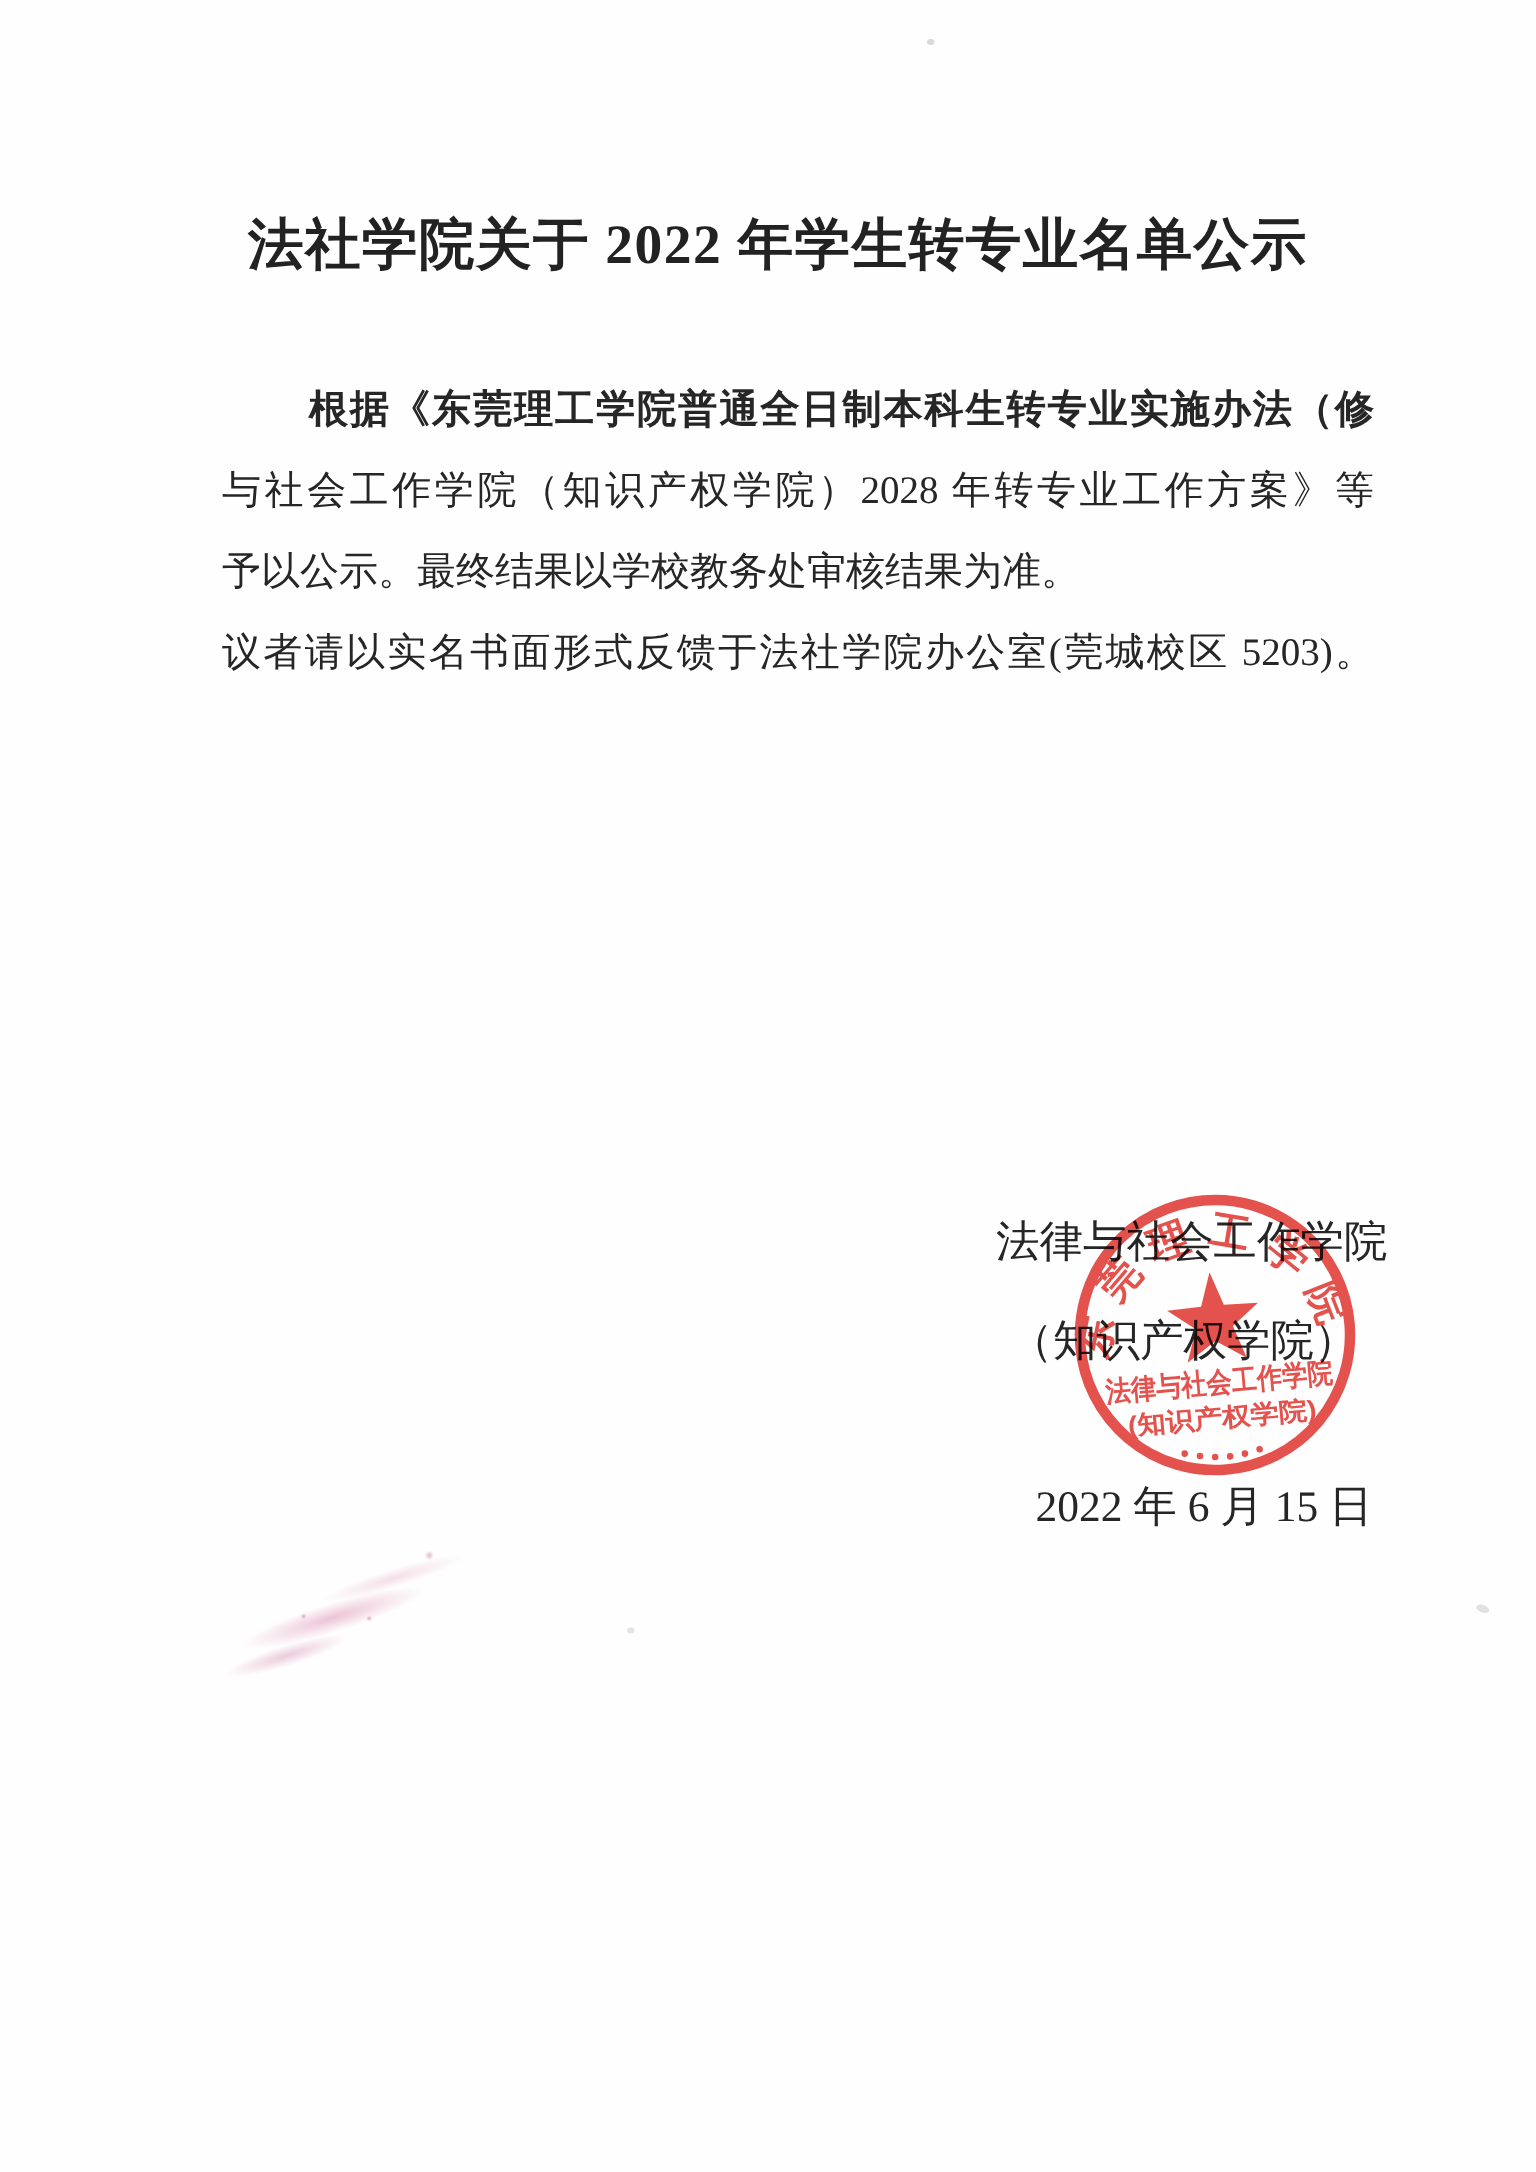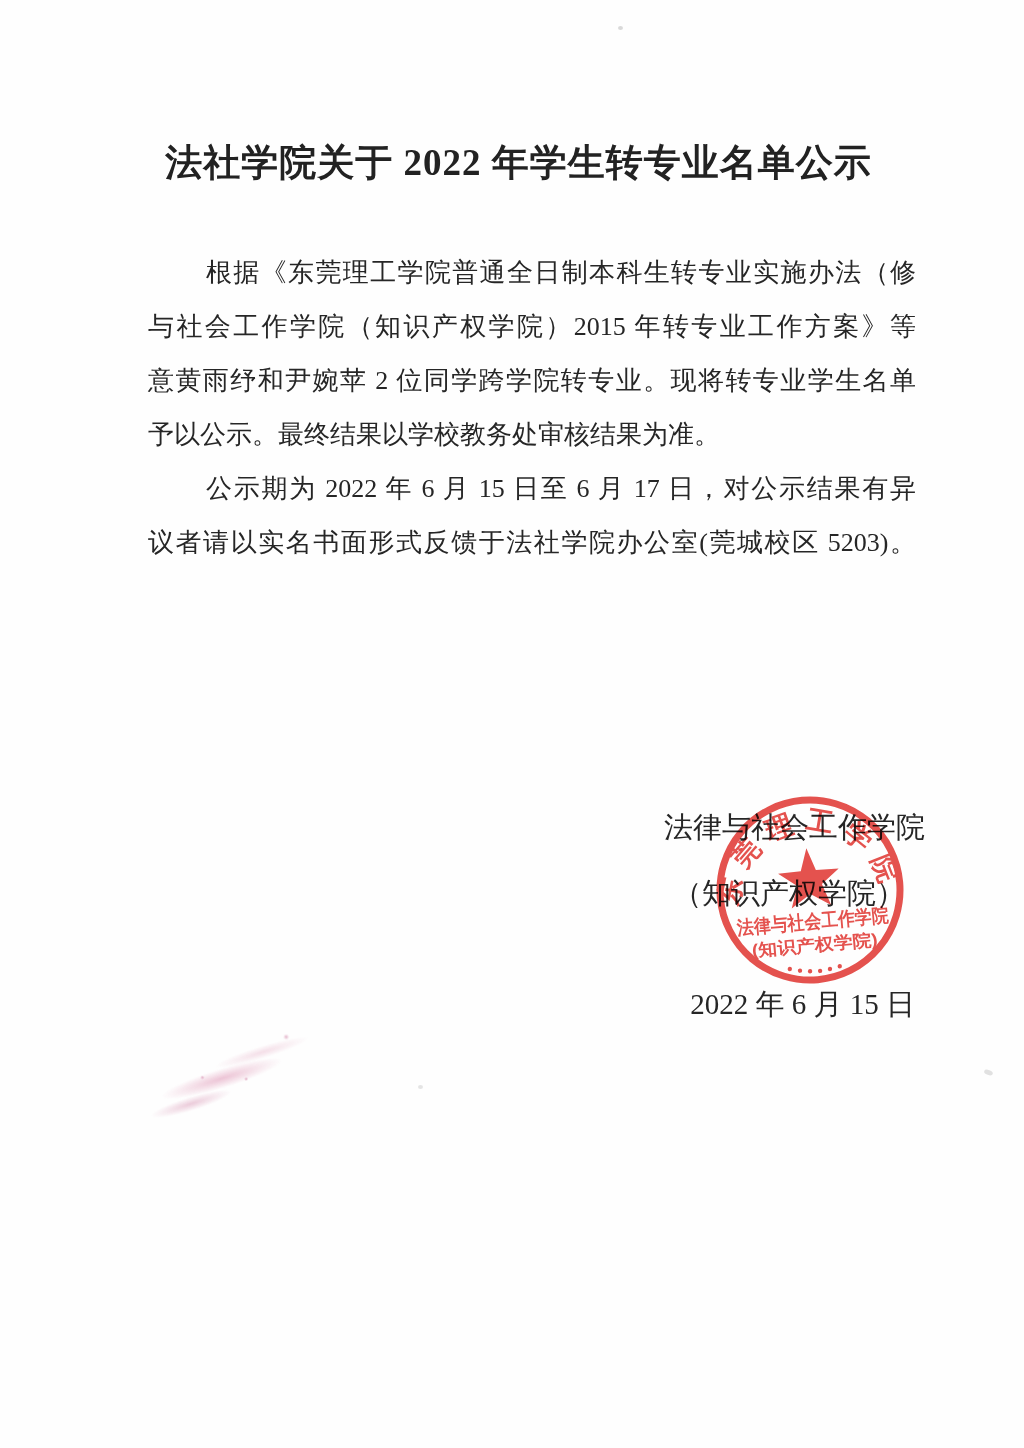--- a/index.html
+++ b/index.html
@@ -33,21 +33,21 @@
     line-height: 54px;
     height: 54px;
     text-align: justify;
     text-align-last: justify;
     white-space: nowrap;
   }
   .body-line.no-just {
     text-align: center;
     text-align-last: left;
   }
-  .body-line.indent { text-indent: 58px; }
+  .body-line.indent { text-indent: 58px; font-weight: bold; }
   .sig-line {
     position: absolute;
     font-size: 29px;
     color: #262626;
     white-space: nowrap;
   }
   .sig-org  { top: 808px; right: 99px; }
   .sig-sub  { top: 874px; right: 119px; text-align: right; }
   .sig-date { top: 985px; right: 109px; }
   .seal {
@@ -80,24 +80,22 @@
 </style>
 </head>
 <body>
 
 <div class="page">
 
   <div class="doc-title">法社学院关于 2022 年学生转专业名单公示</div>
 
   <div class="body-block">
     <div class="body-line indent">根据《东莞理工学院普通全日制本科生转专业实施办法（修</div>
-    <div class="body-line">与社会工作学院（知识产权学院）2015 年转专业工作方案》等</div>
-    <div class="body-line">意黄雨纾和尹婉苹 2 位同学跨学院转专业。现将转专业学生名单</div>
+    <div class="body-line">与社会工作学院（知识产权学院）2028 年转专业工作方案》等</div>
     <div class="body-line no-just">予以公示。最终结果以学校教务处审核结果为准。</div>
-    <div class="body-line indent">公示期为 2022 年 6 月 15 日至 6 月 17 日，对公示结果有异</div>
     <div class="body-line">议者请以实名书面形式反馈于法社学院办公室(莞城校区 5203)。</div>
   </div>
 
   <div class="sig-line sig-org">法律与社会工作学院</div>
 
   <div class="sig-line sig-sub">（知识产权学院）</div>
 
   <div class="sig-line sig-date">2022 年 6 月 15 日</div>
 
   <div class="seal">

